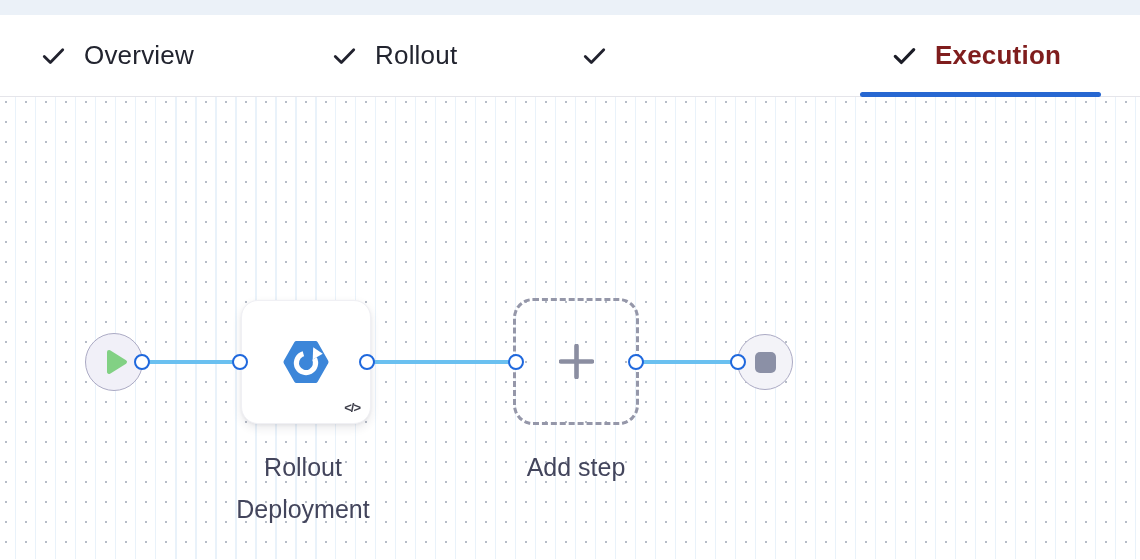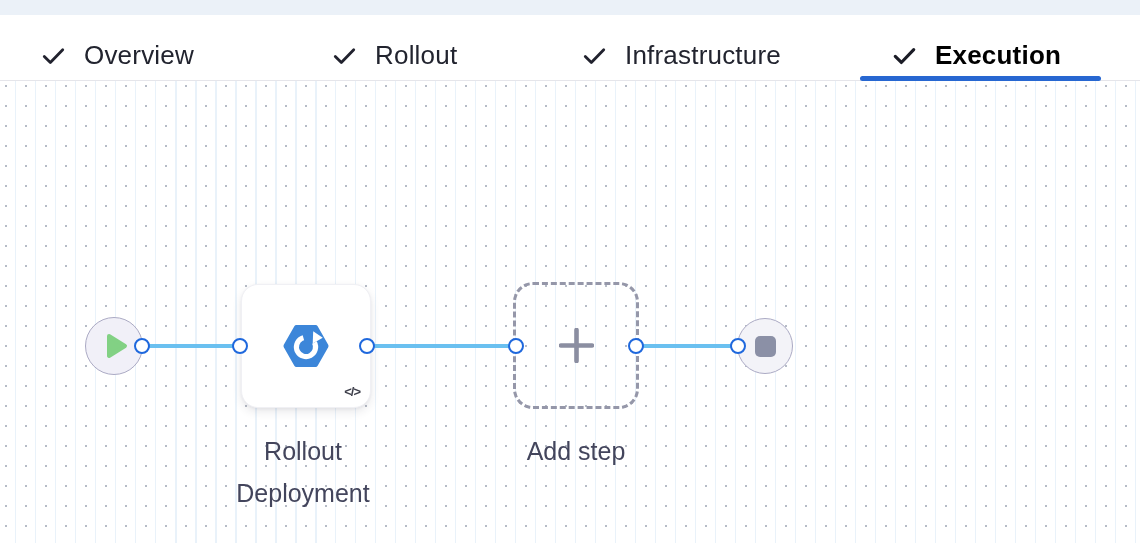--- a/index.html
+++ b/index.html
@@ -16,39 +16,39 @@
     width: 1140px; height: 15px;
     background-color: #ebf1f8;
     background-image: radial-gradient(circle, #a9b0bc 1.1px, transparent 1.4px);
     background-size: 20px 20px;
     background-position: 7px 9px;
   }
 
   
   .tab-bar {
     position: relative;
-    width: 1140px; height: 66px;
+    width: 1140px; height: 82px;
     background: #ffffff;
     border-bottom: 1px solid #e5e5ea;
   }
   .tab {
     position: absolute;
     top: 0; height: 81px;
     display: flex;
     align-items: center;
     gap: 17px;
     cursor: pointer;
   }
   .tab-label {
     font-size: 26px;
     font-weight: 500;
     color: #22242f;
     letter-spacing: 0.2px;
   }
-  .tab.active .tab-label { font-weight: 700; color: #000000; }
+  .tab.active .tab-label { font-weight: 700; color: #7f1d1d; }
   .check-icon { width: 27px; height: 27px; display: inline-flex; }
   .tab-overview       { left: 40px;  }
   .tab-service        { left: 331px; }
   .tab-infrastructure { left: 581px; }
   .tab-execution      { left: 891px; }
   .active-underline {
     position: absolute;
     left: 860px; bottom: -1px;
     width: 241px; height: 5px;
     border-radius: 3px;
@@ -197,21 +197,20 @@
     </span>
     <span class="tab-label">Rollout</span>
   </div>
 
   <div class="tab tab-infrastructure">
     <span class="check-icon">
       <svg viewBox="0 0 24 24" width="27" height="27" fill="none" stroke="#21222e" stroke-width="2.5" stroke-linecap="round" stroke-linejoin="round">
         <path d="M3.8 12.8 L9.2 18.2 L20.2 6.8"></path>
       </svg>
     </span>
-    <span class="tab-label">Infrastructure</span>
   </div>
 
   <div class="tab tab-execution active">
     <span class="check-icon">
       <svg viewBox="0 0 24 24" width="27" height="27" fill="none" stroke="#1b1c26" stroke-width="2.8" stroke-linecap="round" stroke-linejoin="round">
         <path d="M3.8 12.8 L9.2 18.2 L20.2 6.8"></path>
       </svg>
     </span>
     <span class="tab-label">Execution</span>
   </div>

